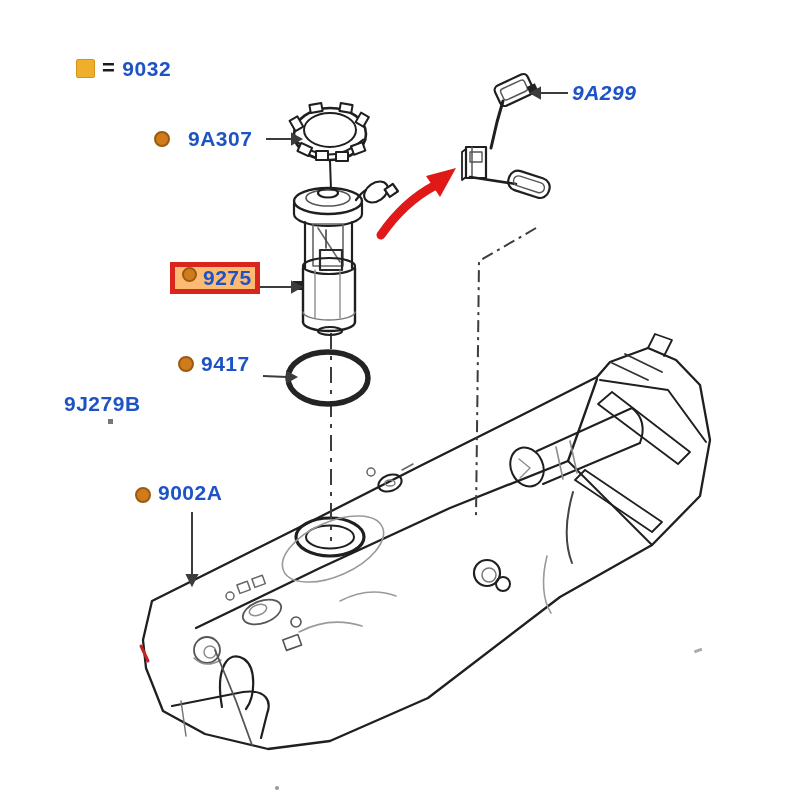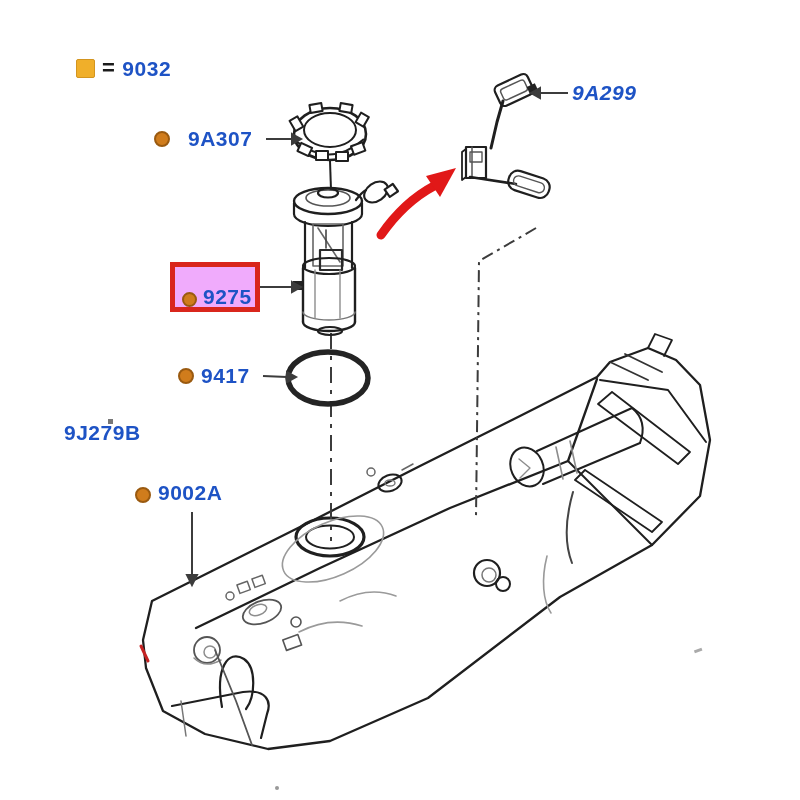--- a/index.html
+++ b/index.html
@@ -16,23 +16,23 @@
   .dot{
     width:16px;height:16px;border-radius:50%;
     background:#d07c1c;border:2px solid #9a5a10;box-sizing:border-box;flex:0 0 auto;
   }
   .legend-swatch{
     width:19px;height:19px;background:#f0af2a;border:1px solid #d3951f;
     border-radius:2px;box-sizing:border-box;flex:0 0 auto;
   }
   .equals{color:#1b1b1b;font-size:22px;font-weight:700;}
   .hibox{
-    position:absolute;left:170px;top:262px;width:90px;height:50px;
-    border:5px solid #d9261c;background:#f0abfc;box-sizing:border-box;
-    display:flex;align-items:flex-end;gap:6px;padding-left:7px;
+    position:absolute;left:170px;top:262px;width:90px;height:32px;
+    border:5px solid #d9261c;background:#fdba74;box-sizing:border-box;
+    display:flex;align-items:flex-start;gap:6px;padding-left:7px;
   }
   .hibox .dot{width:15px;height:15px;}
 </style>
 </head>
 <body>
 
 <div class="stage">
 
 <svg width="800" height="800" viewBox="0 0 800 800">
 
@@ -193,26 +193,26 @@
 
   <div class="lbl" style="left:572px;top:82px;font-style:italic;">
     <span>9A299</span>
   </div>
 
   <div class="hibox">
     <span class="dot"></span>
     <span class="lbl" style="position:static;">9275</span>
   </div>
 
-  <div class="lbl" style="left:178px;top:365px;justify-content:space-between;">
+  <div class="lbl" style="left:178px;top:353px;justify-content:space-between;">
     <span class="dot"></span>
     <span>9417</span>
   </div>
 
-  <div class="lbl" style="left:64px;top:393px;margin-top:29px;">
+  <div class="lbl" style="left:64px;top:393px;">
     <span>9J279B</span>
   </div>
 
   <div class="lbl" style="left:135px;top:482px;align-items:flex-end;">
     <span class="dot"></span>
     <span>9002A</span>
   </div>
 
 </div>
 

